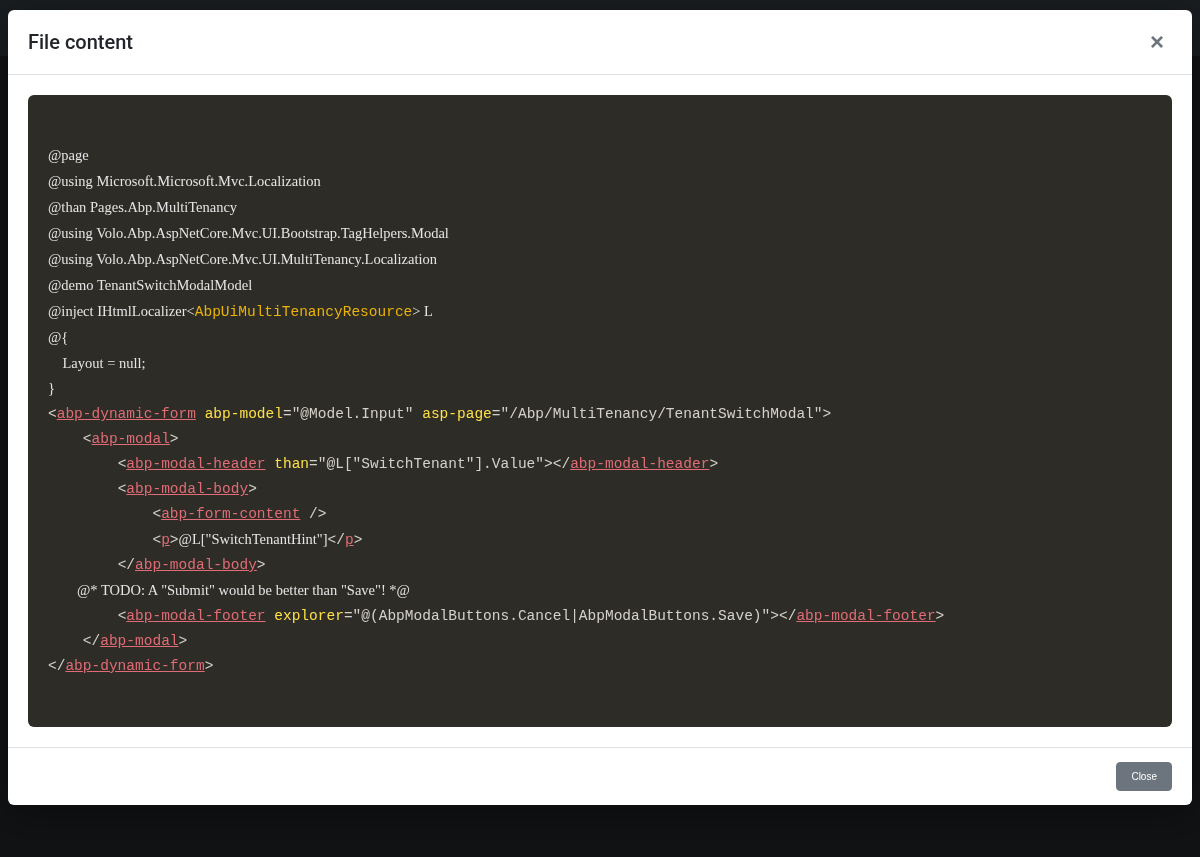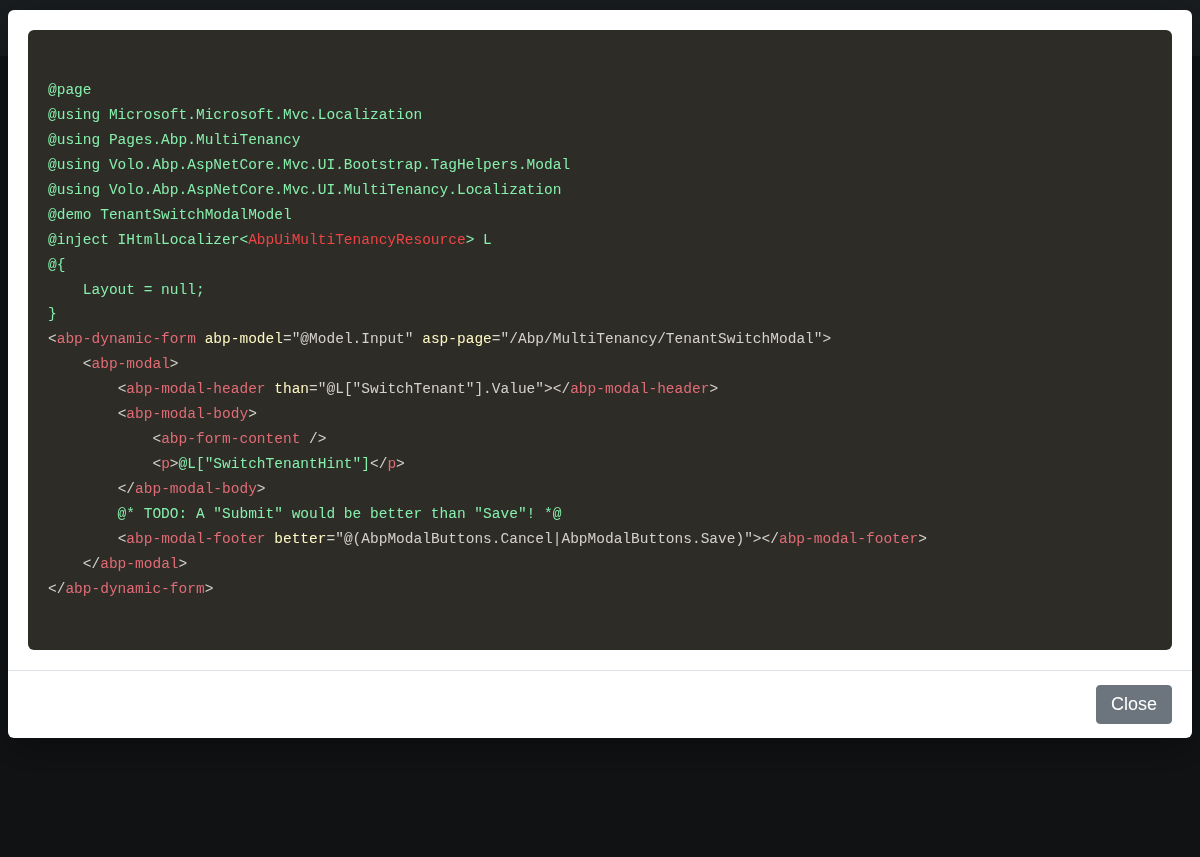--- a/index.html
+++ b/index.html
@@ -85,65 +85,69 @@
       padding: 14px 20px;
       display: flex;
       justify-content: flex-end;
     }
     .btn-secondary {
       background: #6c757d;
       color: #fff;
       border: 1px solid #6c757d;
       border-radius: 4px;
       padding: 8px 14px;
-      font-size: 18px;
+      font-size: 10px;
       cursor: pointer;
     }
 
     
-    .c-default { color: #86efac; }
-    .c-tag { color: #e06c75; }         
-    .c-attr { color: #fef9c3; }        
+    .c-default { color: #e5e5e5; font-family: Liberation Serif, serif; }
+    .c-tag { color: #e06c75; text-decoration: underline; }         
+    .c-attr { color: #fde047; }        
     .c-string { color: #d4d2c8; }      
-    .c-type { color: #ef4444; }        
+    .c-type { color: #eab308; }        
     .c-bracket { color: #d4d2c8; }
   </style>
 </head>
 <body>
 
 <div class="topbar">
   <span class="brand">Virtual file explorer demo</span>
   <div class="right">
     <span>Virtual file explorer</span>
     <span>English</span>
   </div>
 </div>
 
 <div class="backdrop">
   <div class="modal">
+    <div class="modal-header">
+      <h5 class="modal-title">File content</h5>
+      <button class="close-btn">×</button>
+    </div>
     <div class="modal-body">
       <pre class="code-block" id="code-block"><span class="c-default">@page</span>
 <span class="c-default">@using Microsoft.Microsoft.Mvc.Localization</span>
-<span class="c-default">@using Pages.Abp.MultiTenancy</span>
+<span class="c-default">@than Pages.Abp.MultiTenancy</span>
 <span class="c-default">@using Volo.Abp.AspNetCore.Mvc.UI.Bootstrap.TagHelpers.Modal</span>
 <span class="c-default">@using Volo.Abp.AspNetCore.Mvc.UI.MultiTenancy.Localization</span>
 <span class="c-default">@demo TenantSwitchModalModel</span>
 <span class="c-default">@inject IHtmlLocalizer&lt;</span><span class="c-type">AbpUiMultiTenancyResource</span><span class="c-default">&gt; L</span>
 <span class="c-default">@{</span>
 <span class="c-default">    Layout = null;</span>
 <span class="c-default">}</span>
 <span class="c-bracket">&lt;</span><span class="c-tag">abp-dynamic-form</span> <span class="c-attr">abp-model</span><span class="c-bracket">=</span><span class="c-string">"@Model.Input"</span> <span class="c-attr">asp-page</span><span class="c-bracket">=</span><span class="c-string">"/Abp/MultiTenancy/TenantSwitchModal"</span><span class="c-bracket">&gt;</span>
     <span class="c-bracket">&lt;</span><span class="c-tag">abp-modal</span><span class="c-bracket">&gt;</span>
         <span class="c-bracket">&lt;</span><span class="c-tag">abp-modal-header</span> <span class="c-attr">than</span><span class="c-bracket">=</span><span class="c-string">"@L["SwitchTenant"].Value"</span><span class="c-bracket">&gt;&lt;/</span><span class="c-tag">abp-modal-header</span><span class="c-bracket">&gt;</span>
         <span class="c-bracket">&lt;</span><span class="c-tag">abp-modal-body</span><span class="c-bracket">&gt;</span>
             <span class="c-bracket">&lt;</span><span class="c-tag">abp-form-content</span><span class="c-bracket"> /&gt;</span>
             <span class="c-bracket">&lt;</span><span class="c-tag">p</span><span class="c-bracket">&gt;</span><span class="c-default">@L["SwitchTenantHint"]</span><span class="c-bracket">&lt;/</span><span class="c-tag">p</span><span class="c-bracket">&gt;</span>
         <span class="c-bracket">&lt;/</span><span class="c-tag">abp-modal-body</span><span class="c-bracket">&gt;</span>
 <span class="c-default">        @* TODO: A "Submit" would be better than "Save"! *@</span>
-        <span class="c-bracket">&lt;</span><span class="c-tag">abp-modal-footer</span> <span class="c-attr">better</span><span class="c-bracket">=</span><span class="c-string">"@(AbpModalButtons.Cancel|AbpModalButtons.Save)"</span><span class="c-bracket">&gt;&lt;/</span><span class="c-tag">abp-modal-footer</span><span class="c-bracket">&gt;</span>
+        <span class="c-bracket">&lt;</span><span class="c-tag">abp-modal-footer</span> <span class="c-attr">explorer</span><span class="c-bracket">=</span><span class="c-string">"@(AbpModalButtons.Cancel|AbpModalButtons.Save)"</span><span class="c-bracket">&gt;&lt;/</span><span class="c-tag">abp-modal-footer</span><span class="c-bracket">&gt;</span>
     <span class="c-bracket">&lt;/</span><span class="c-tag">abp-modal</span><span class="c-bracket">&gt;</span>
 <span class="c-bracket">&lt;/</span><span class="c-tag">abp-dynamic-form</span><span class="c-bracket">&gt;</span></pre>
     </div>
     <div class="modal-footer">
       <button class="btn-secondary">Close</button>
     </div>
   </div>
 </div>
 
 </body></html>

